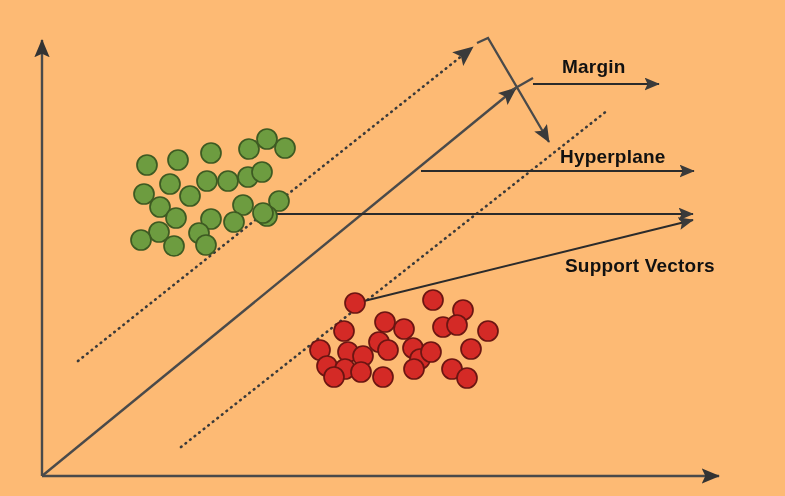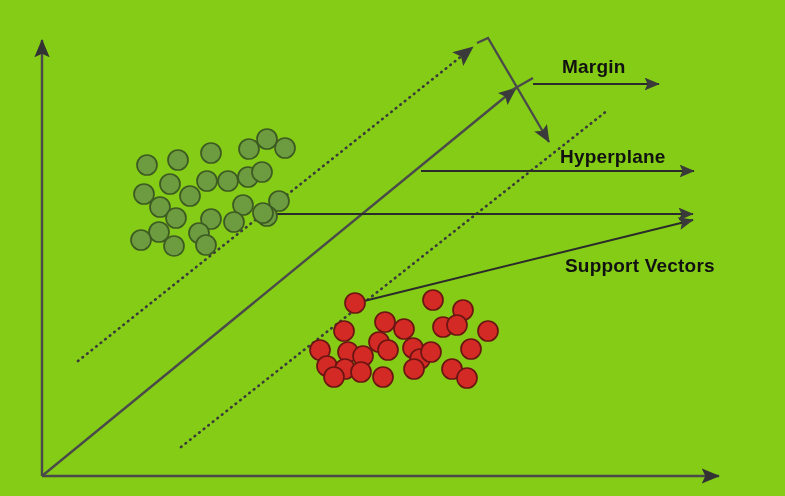--- a/index.html
+++ b/index.html
@@ -8,21 +8,21 @@
     padding: 0;
     background: #ffffff;
   }
   body {
     font-family: "Liberation Sans", sans-serif;
   }
   #canvas {
     position: relative;
     width: 785px;
     height: 496px;
-    background: #84cc16;
+    background: #fdba74;
     overflow: hidden;
   }
   #svm-svg {
     position: absolute;
     top: 0;
     left: 0;
     width: 785px;
     height: 496px;
     display: block;
   }

